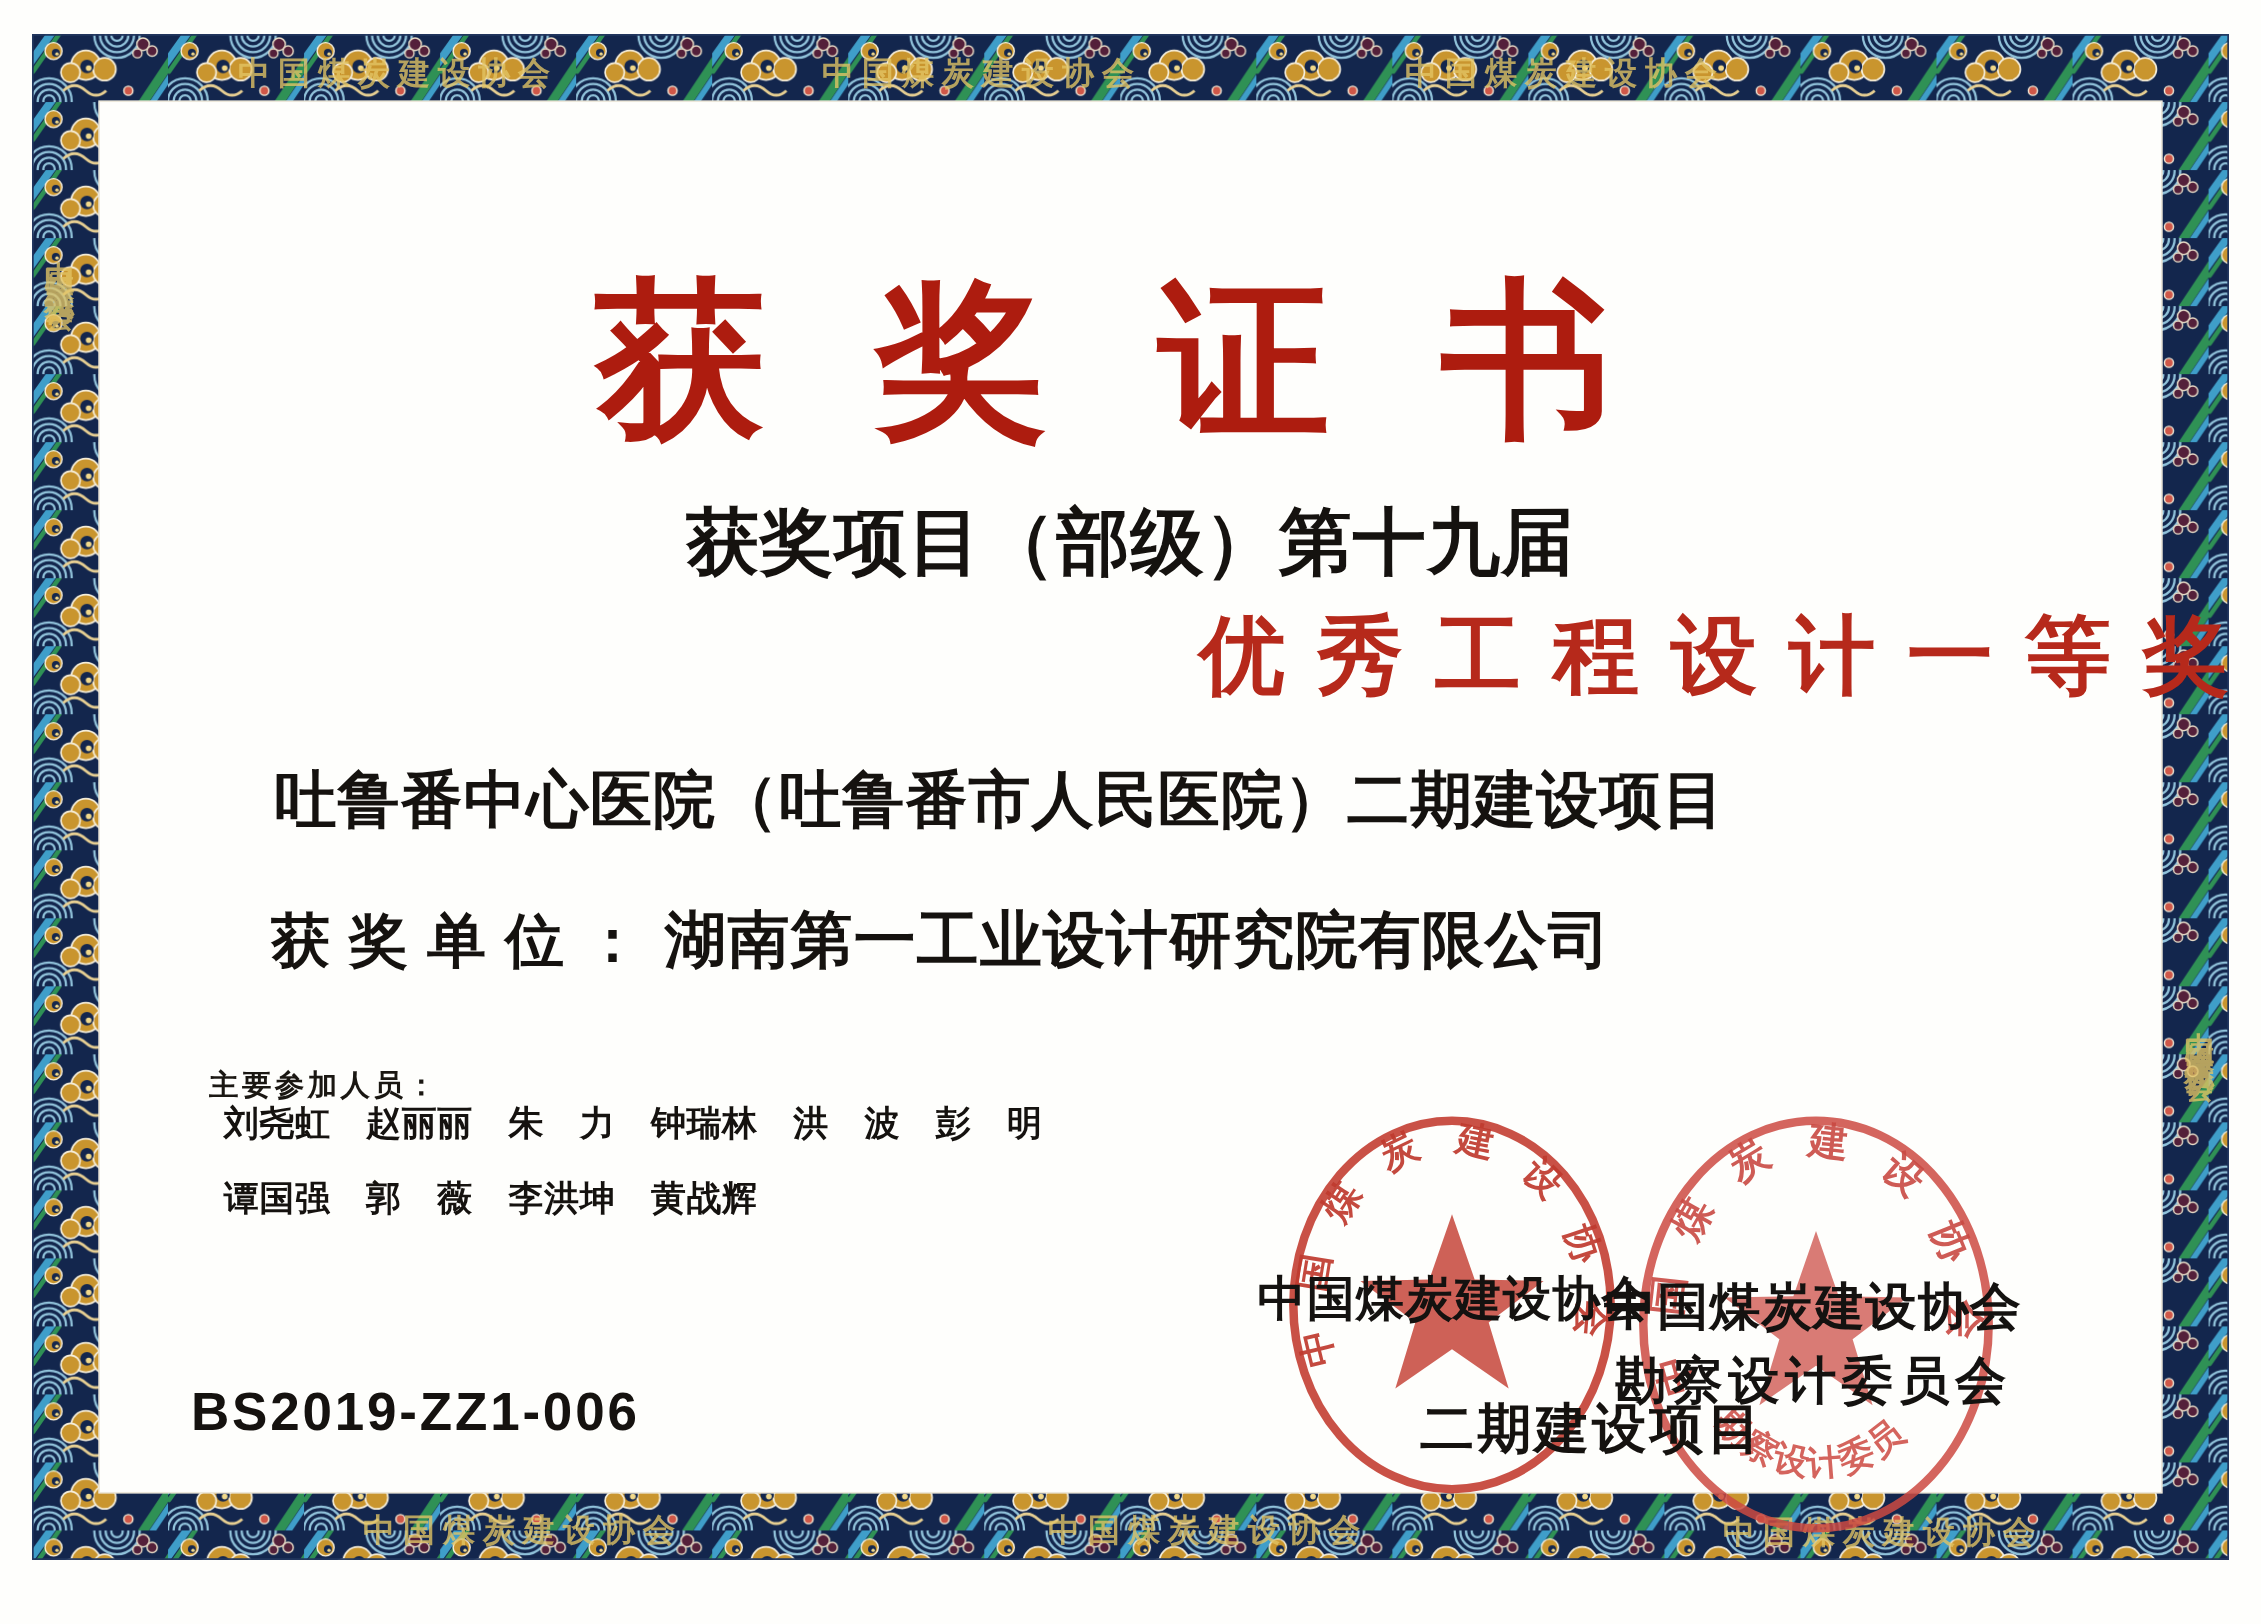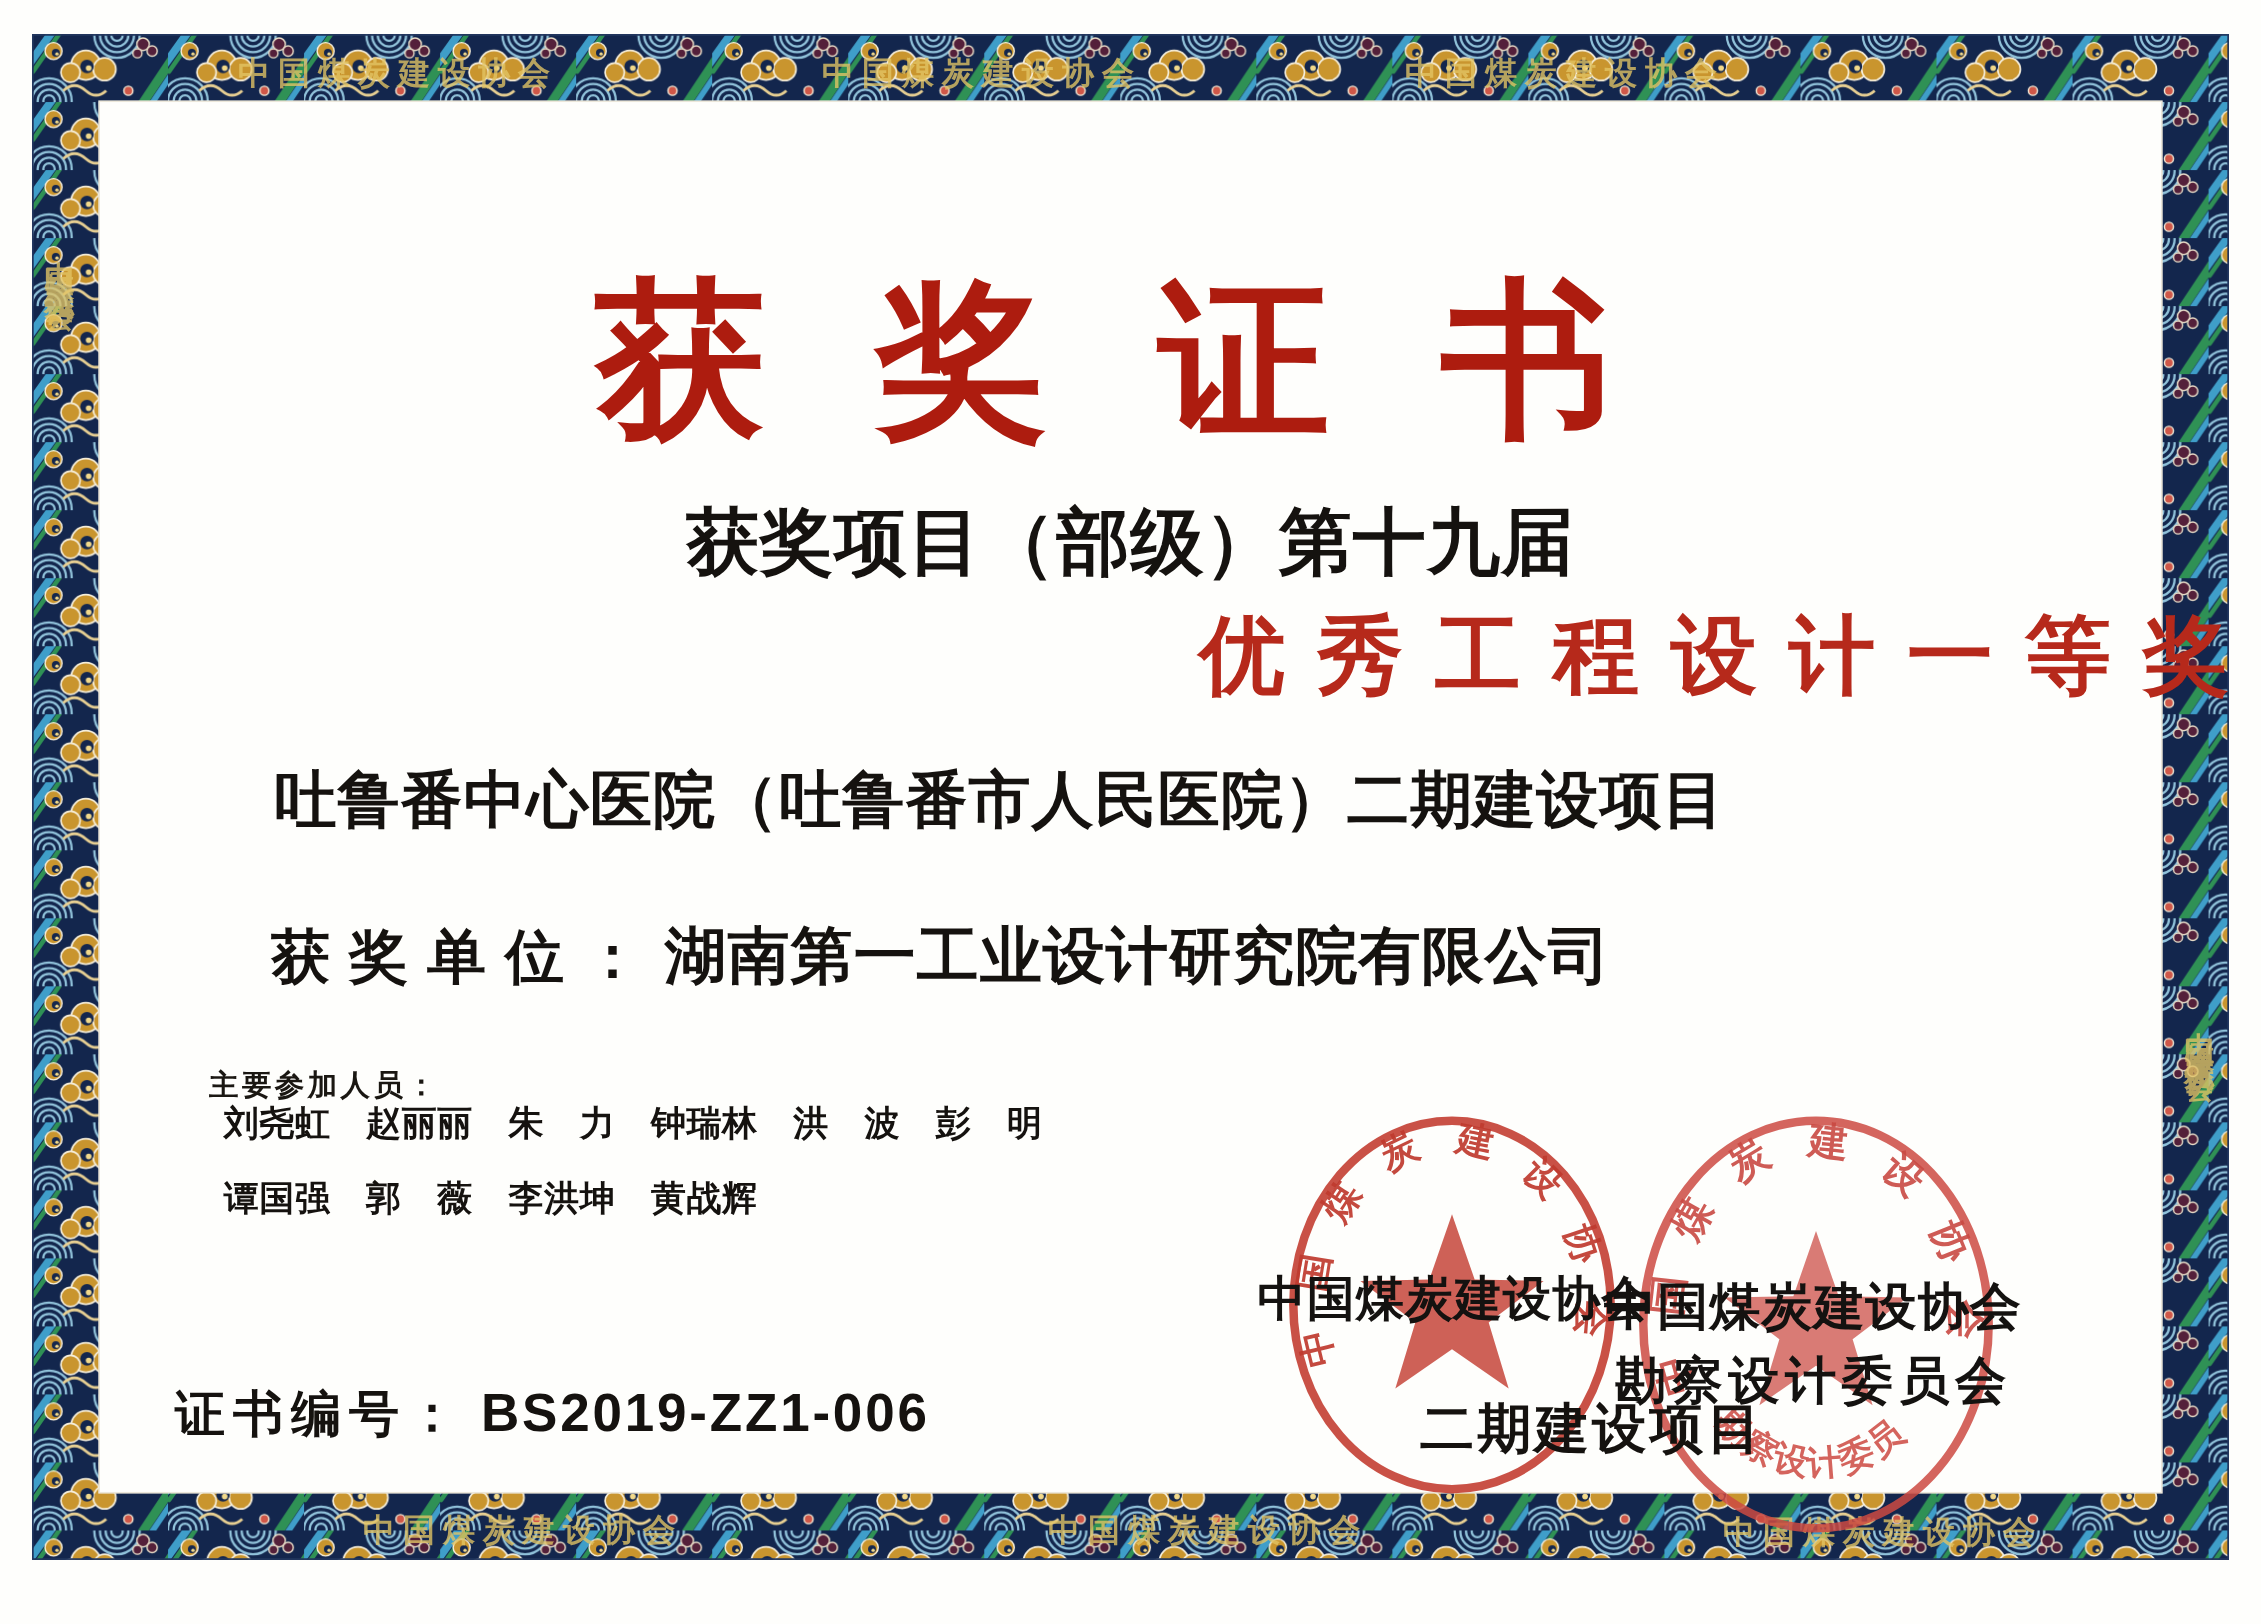--- a/index.html
+++ b/index.html
@@ -34,21 +34,21 @@
   .sub-red{
     position:absolute;left:0;right:0;top:598px;
     text-align:right;font-size:86px;font-weight:800;
     color:#b6291b;letter-spacing:32px;text-indent:16px;white-space:nowrap;padding-left:24px;
   }
   .field-row{
     position:absolute;left:271px;right:102px;
     display:flex;align-items:baseline;white-space:nowrap;
   }
   .field-row.project{top:758px;}
-  .field-row.unit{top:898px;margin-top:16px;}
+  .field-row.unit{top:898px;}
   .field-label{
     font-size:59px;font-weight:800;color:#15120f;
     letter-spacing:19px;flex:0 0 auto;
   }
   .field-value{
     font-size:62px;font-weight:700;color:#15120f;
     letter-spacing:1.1px;margin-left:3.4px;
   }
   .participants{
     position:absolute;left:209px;top:1063px;
@@ -175,21 +175,20 @@
 
     <div class="participants">
       <span class="participants-label">主要参加人员：</span>
       <div class="participant-rows">
         <div class="participant-row r1">刘尧虹　赵丽丽　朱　力　钟瑞林　洪　波　彭　明</div>
         <div class="participant-row r2">谭国强　郭　薇　李洪坤　黄战辉</div>
       </div>
     </div>
 
     <div class="certno">
-      <span class="certno-label">证书编号：</span>
       <span class="certno-value">BS2019-ZZ1-006</span>
     </div>
 
     <div class="issue-date">二期建设项目</div>
 
     <svg class="seal-svg left" width="340" height="380" viewBox="0 0 600 670">
       <defs>
         <path id="arcL" d="M 93 437 A 225 268 0 1 1 507 437" fill="none"></path>
       </defs>
       <ellipse cx="300" cy="335" rx="280" ry="325" fill="none" stroke="#c2392c" stroke-width="15" opacity="0.88"></ellipse>

